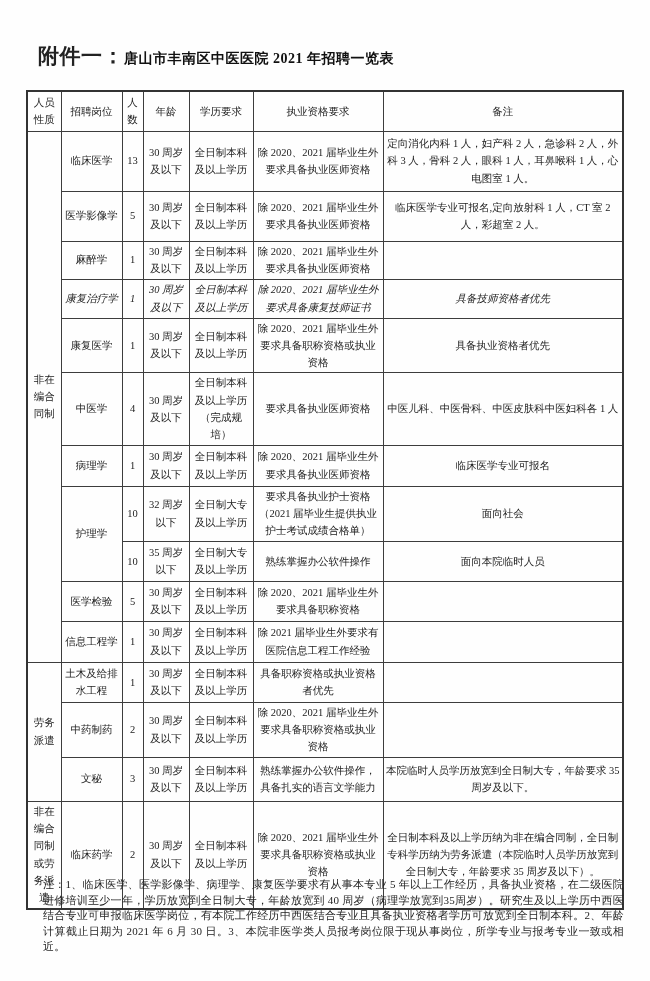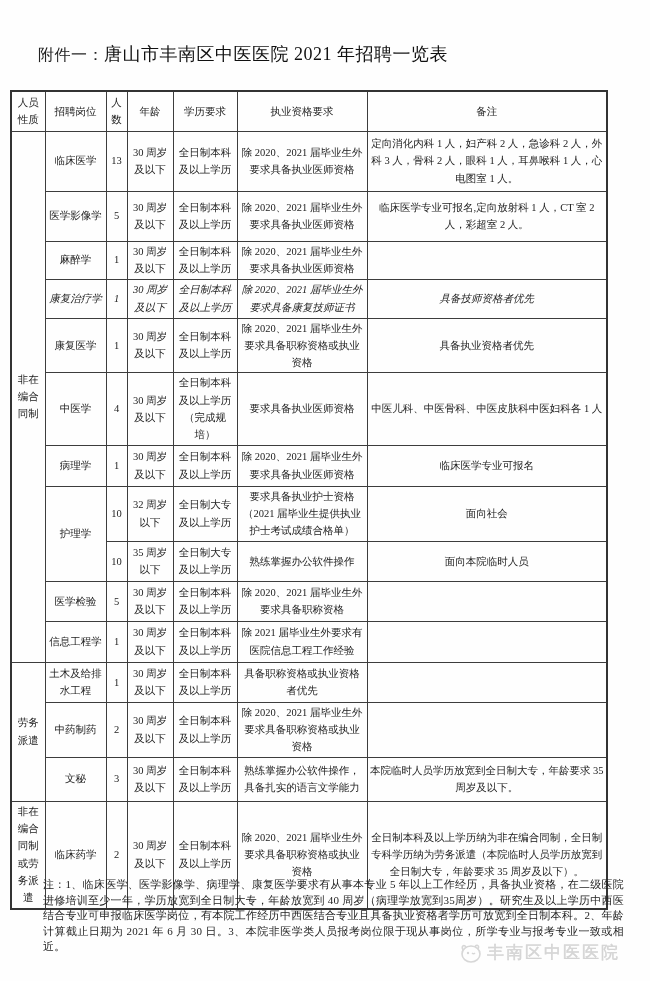--- a/index.html
+++ b/index.html
@@ -16,32 +16,32 @@
     overflow: hidden;
   }
   .title {
     position: absolute;
     left: 38px;
     top: 42px;
     white-space: nowrap;
     letter-spacing: 0.5px;
   }
   .title-prefix {
-    font-size: 16px;
-    font-weight: 400;
+    font-size: 21px;
+    font-weight: 700;
     color: #222;
   }
   .title-main {
-    font-size: 18px;
-    font-weight: 400;
+    font-size: 14px;
+    font-weight: 700;
     color: #111;
   }
   table.recruit {
     position: absolute;
-    left: 10px;
+    left: 26px;
     top: 90px;
     width: 596px;
     border-collapse: collapse;
     table-layout: fixed;
     font-size: 10.5px;
     color: #222;
   }
   table.recruit th, table.recruit td {
     border: 1px solid #3d3d3d;
     text-align: center;
@@ -256,26 +256,14 @@
         <td>30 周岁及以下</td>
         <td>全日制本科及以上学历</td>
         <td>除 2020、2021 届毕业生外要求具备职称资格或执业资格</td>
         <td class="remarkcol">全日制本科及以上学历纳为非在编合同制，全日制专科学历纳为劳务派遣（本院临时人员学历放宽到全日制大专，年龄要求 35 周岁及以下）。</td>
       </tr>
     </tbody>
   </table>
 
   <p class="notes">注：1、临床医学、医学影像学、病理学、康复医学要求有从事本专业 5 年以上工作经历，具备执业资格，在二级医院进修培训至少一年，学历放宽到全日制大专，年龄放宽到 40 周岁（病理学放宽到35周岁）。研究生及以上学历中西医结合专业可申报临床医学岗位，有本院工作经历中西医结合专业且具备执业资格者学历可放宽到全日制本科。2、年龄计算截止日期为 2021 年 6 月 30 日。3、本院非医学类人员报考岗位限于现从事岗位，所学专业与报考专业一致或相近。</p>
 
-  <div class="watermark">
-    <span class="wm-logo">
-      <svg width="26" height="22" viewBox="0 0 26 22" fill="none" xmlns="http://www.w3.org/2000/svg">
-        <ellipse cx="14" cy="12" rx="9" ry="8" stroke="#d7d7d7" stroke-width="1.6"></ellipse>
-        <path d="M6 8 C4 4, 7 2, 9 5" stroke="#d7d7d7" stroke-width="1.6" fill="none"></path>
-        <path d="M18 5 C19 2, 23 3, 21 7" stroke="#d7d7d7" stroke-width="1.6" fill="none"></path>
-        <circle cx="11" cy="11" r="1.2" fill="#d7d7d7"></circle>
-        <path d="M15 11 q1.5 1.5 3 0" stroke="#d7d7d7" stroke-width="1.4" fill="none"></path>
-      </svg>
-    </span>
-    <span>丰南区中医医院</span>
-  </div>
 
 </div>
 
 </body></html>

